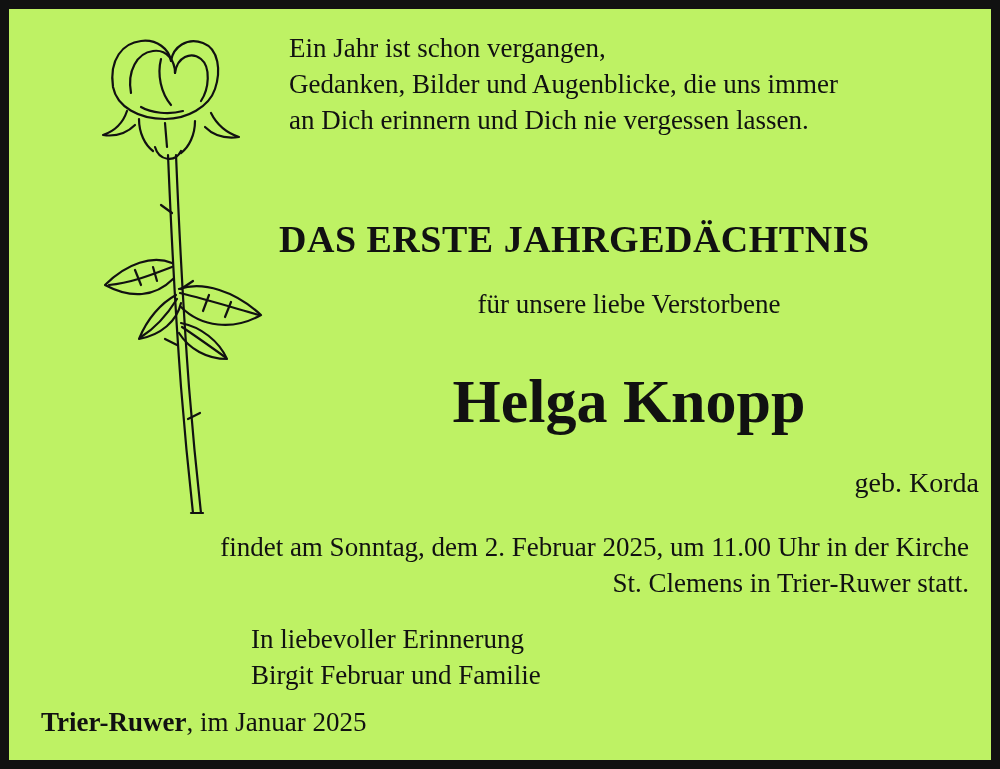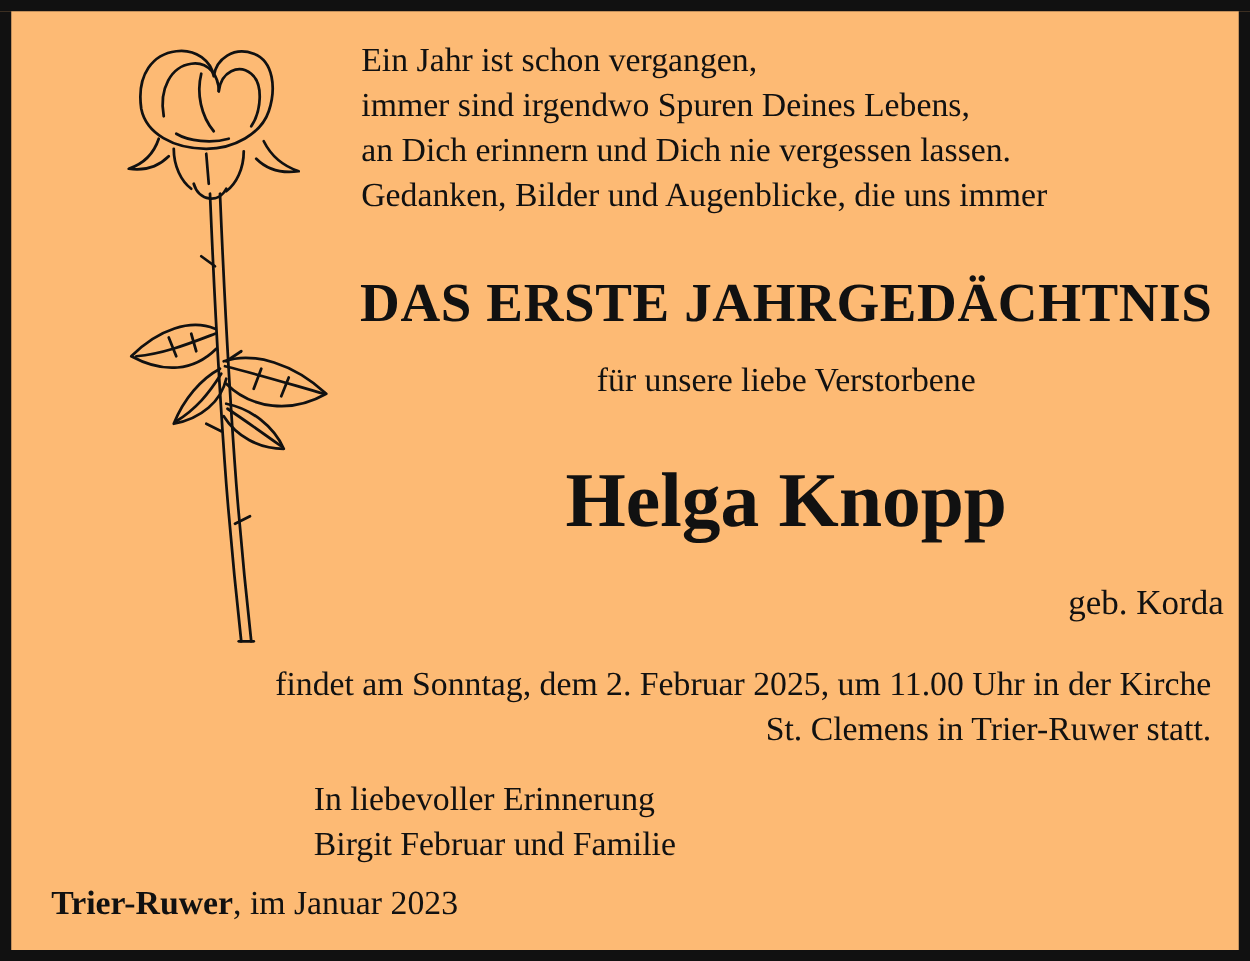--- a/index.html
+++ b/index.html
@@ -12,21 +12,21 @@
     height: 769px;
     font-family: "Liberation Serif", serif;
     color: #111111;
     overflow: hidden;
   }
   .notice {
     position: relative;
     box-sizing: border-box;
     width: 1000px;
     height: 769px;
-    background: #fdba74;
+    background: #bef264;
     border-top: 9px solid #111111;
     border-bottom: 9px solid #111111;
     border-left: 0;
     border-right: 0;
     padding: 0;
   }
   .frame-left {
     position: absolute;
     left: 0; top: 0; bottom: 0;
     width: 9px;
@@ -63,23 +63,23 @@
     text-align: left;
     color: #111111;
   }
   .poem div { white-space: nowrap; }
 
   .headline {
     position: absolute;
     left: 270px;
     top: 208px;
     width: 700px;
-    text-align: center;
+    text-align: left;
     font-weight: bold;
-    font-size: 44px;
+    font-size: 38px;
     letter-spacing: 0.5px;
   }
 
   .subline {
     position: absolute;
     left: 270px;
     top: 280px;
     width: 700px;
     text-align: center;
     font-size: 27px;
@@ -184,40 +184,39 @@
           <path d="M162 275 L156 290"></path>
 
           <path d="M112 296 C132 300 150 314 158 332 C138 332 120 322 110 306"></path>
           <path d="M113 300 C128 310 142 320 156 330"></path>
         </g>
       </svg>
     </div>
 
     <div class="poem">
       <div>Ein Jahr ist schon vergangen,</div>
-      <div>immer sind irgendwo Spuren Deines Lebens,</div>
+      <div>Gedanken, Bilder und Augenblicke, die uns immer</div>
       <div>an Dich erinnern und Dich nie vergessen lassen.</div>
-      <div>Gedanken, Bilder und Augenblicke, die uns immer</div>
     </div>
 
     <div class="headline">DAS ERSTE JAHRGEDÄCHTNIS</div>
 
     <div class="subline">für unsere liebe Verstorbene</div>
 
     <div class="name">Helga Knopp</div>
     <div class="maidenname">geb. Korda</div>
 
     <div class="details">
       <div>findet am Sonntag, dem 2. Februar 2025, um 11.00 Uhr in der Kirche</div>
       <div>St. Clemens in Trier-Ruwer statt.</div>
     </div>
 
     <div class="closing">
       <div>In liebevoller Erinnerung</div>
       <div>Birgit Februar und Familie</div>
     </div>
 
     <div class="place">
-      <span class="town">Trier-Ruwer</span><span>, im Januar 2023</span>
+      <span class="town">Trier-Ruwer</span><span>, im Januar 2025</span>
     </div>
 
   </div>
 </div>
 
 </body></html>

